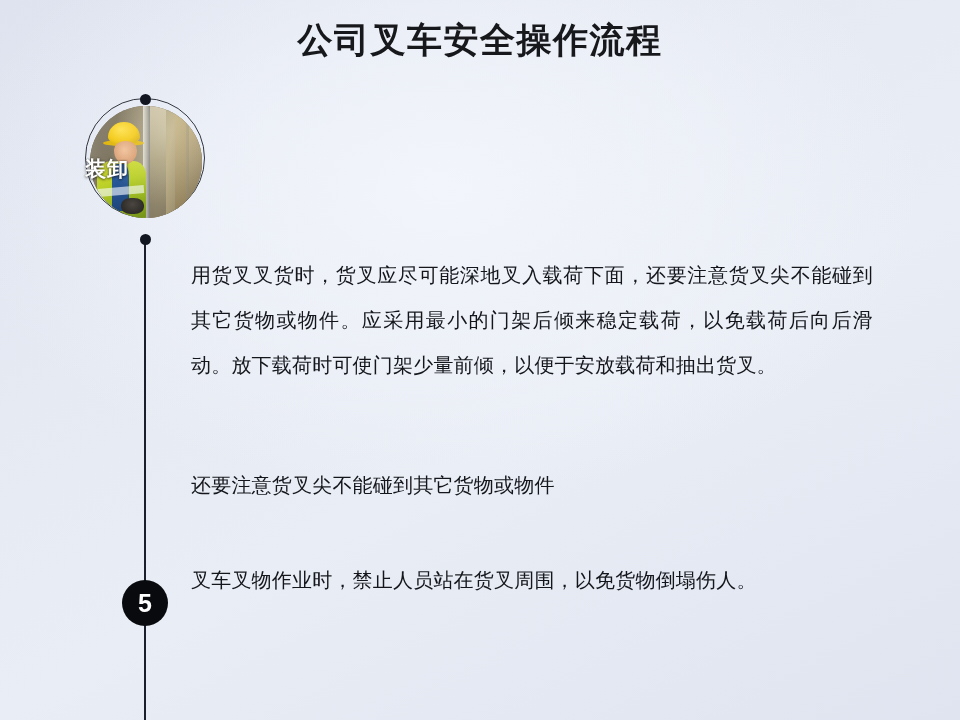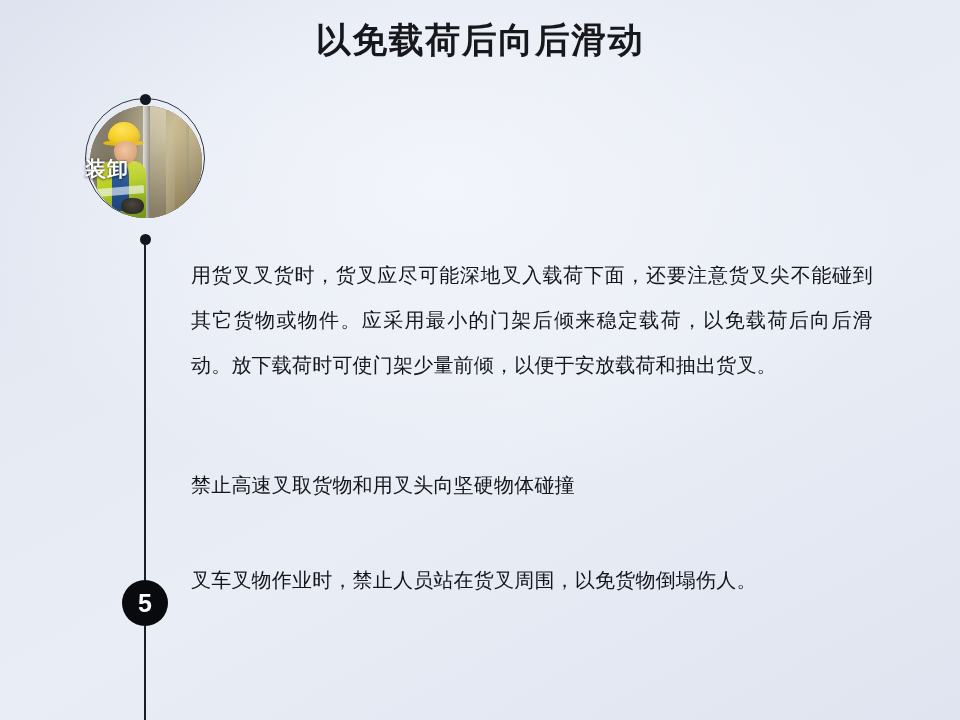--- a/index.html
+++ b/index.html
@@ -258,21 +258,21 @@
   #step5 { top: 253px; }
   #step5 .badge { top: 327px; }
   #step6 { top: 463px; }
   #step7 { top: 558px; }
 </style>
 </head>
 <body>
 
 <div id="slide">
 
-  <div class="title">以免载荷后向后滑动</div>
+  <div class="title">公司叉车安全操作流程</div>
 
   <div class="spine"></div>
 
   <div class="bubble">
     <div class="bubble-ring"></div>
     <div class="bubble-photo">
       <div class="ph-bg"></div>
       <div class="ph-shelf-a"></div>
       <div class="ph-shelf-b"></div>
       <div class="ph-shelf-c"></div>
@@ -291,21 +291,21 @@
     <div class="dot-bottom"></div>
   </div>
 
   <div class="step" id="step5">
     <div class="badge">5</div>
     <div class="step-text">用货叉叉货时，货叉应尽可能深地叉入载荷下面，还要注意货叉尖不能碰到其它货物或物件。应采用最小的门架后倾来稳定载荷，以免载荷后向后滑动。放下载荷时可使门架少量前倾，以便于安放载荷和抽出货叉。</div>
   </div>
 
   <div class="step" id="step6">
 
-    <div class="step-text">禁止高速叉取货物和用叉头向坚硬物体碰撞</div>
+    <div class="step-text">还要注意货叉尖不能碰到其它货物或物件</div>
   </div>
 
   <div class="step" id="step7">
 
     <div class="step-text">叉车叉物作业时，禁止人员站在货叉周围，以免货物倒塌伤人。</div>
   </div>
 
 </div>
 
 </body></html>

